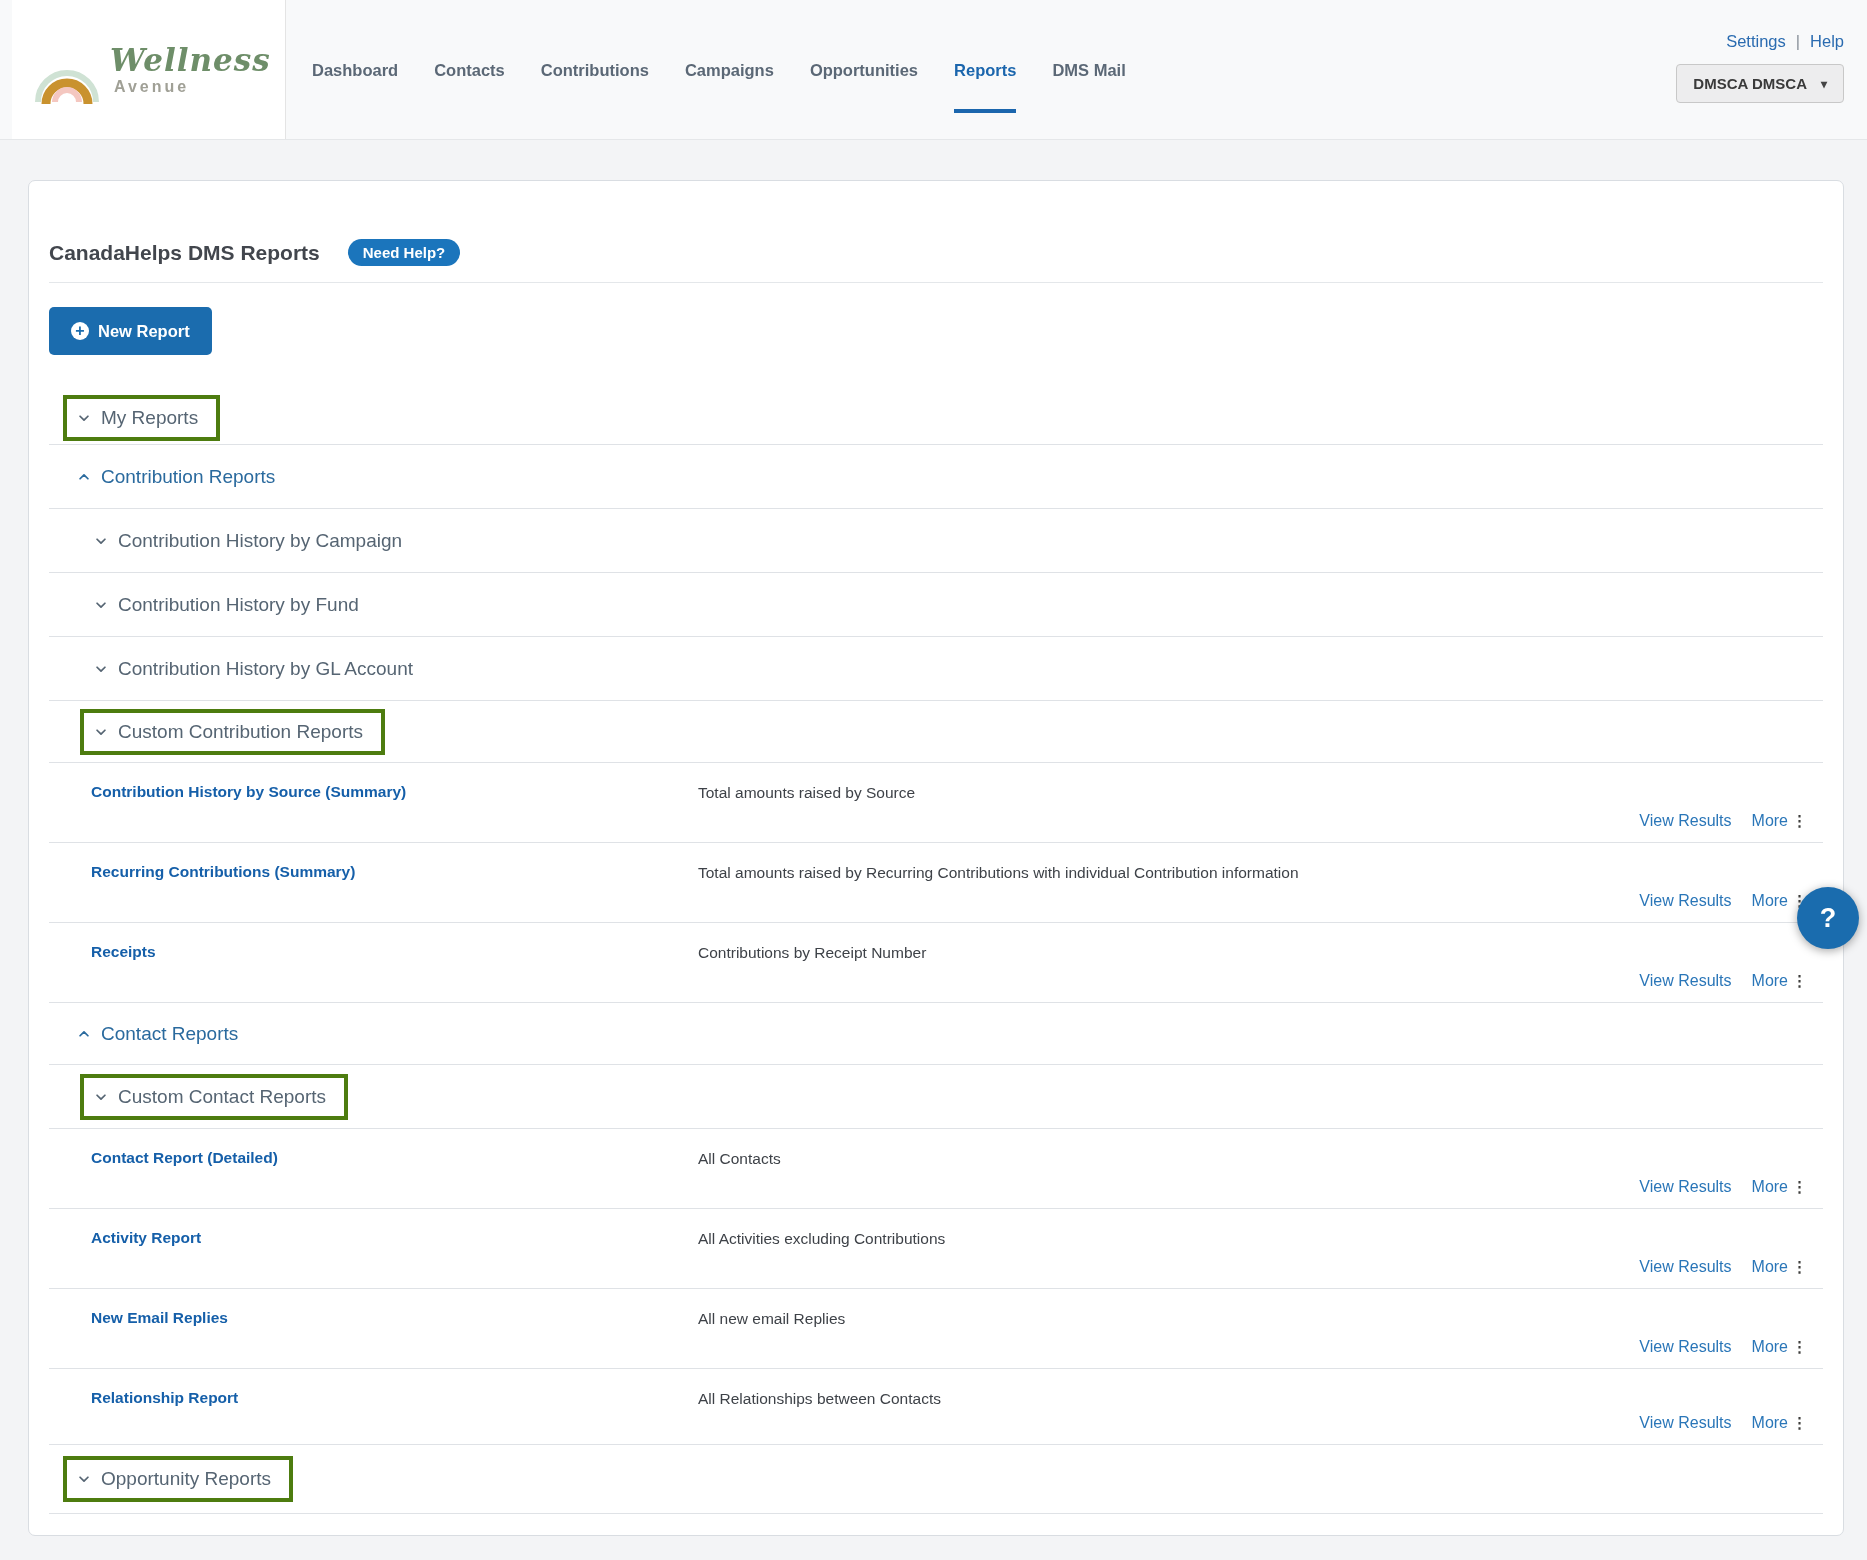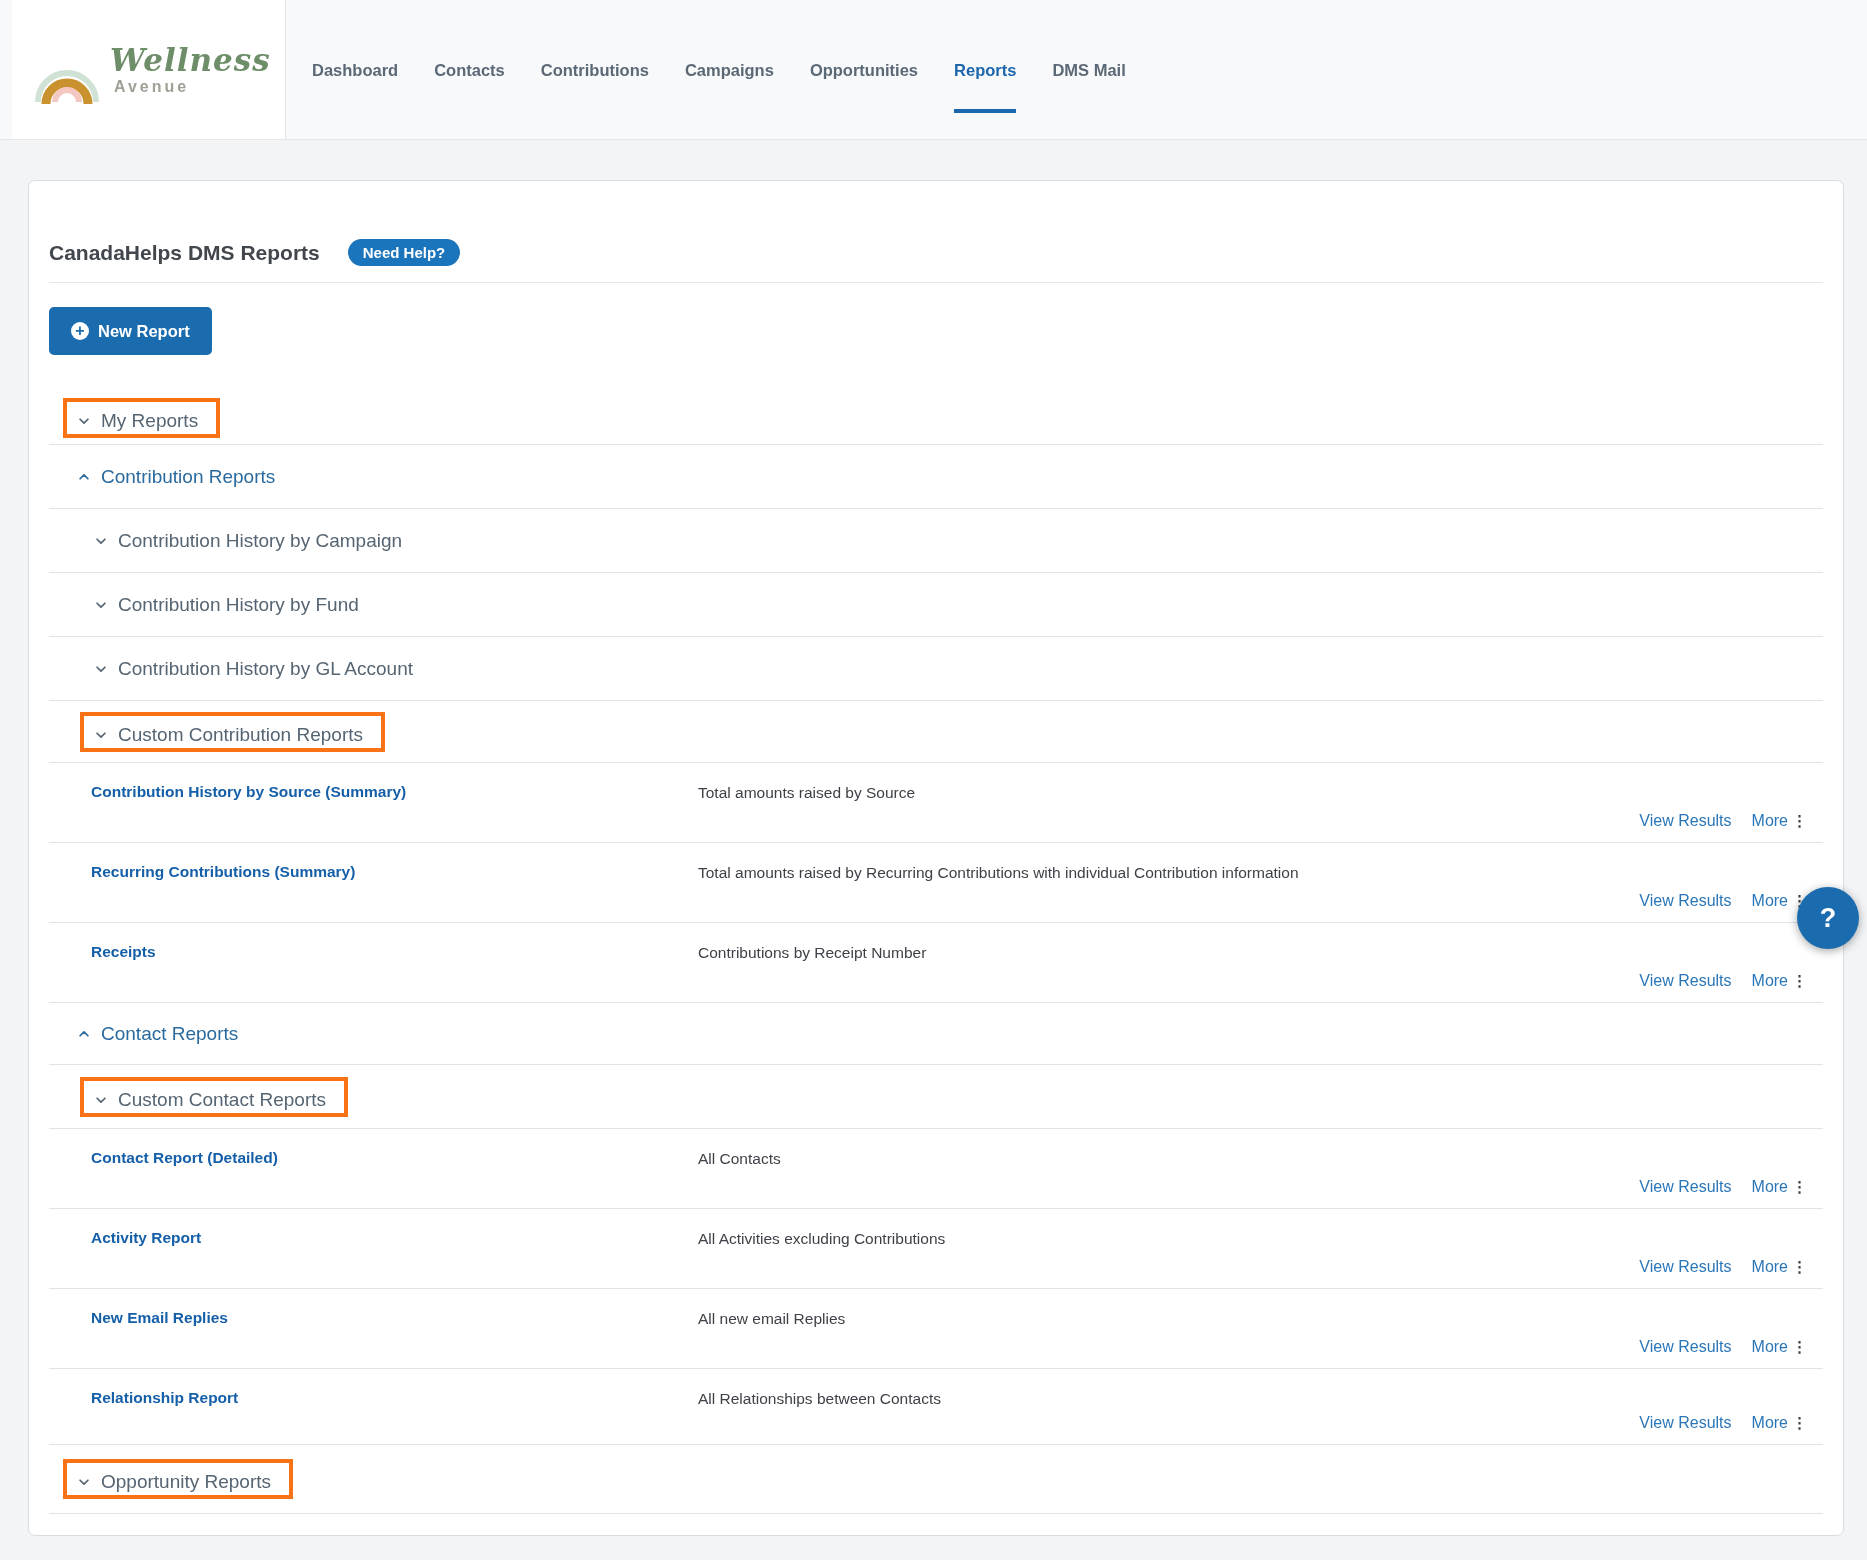--- a/index.html
+++ b/index.html
@@ -95,22 +95,22 @@
   .row-toggle.h54 { height: 54px; }
   .row-toggle.h62 { height: 62px; }
   .row-toggle.h69 { height: 69px; }
   .row-toggle.lvl1 { padding-left: 45px; }
   .thdr { display: inline-flex; align-items: center; gap: 10px; font-size: 19px; cursor: pointer; }
   .thdr.gray { color: #566573; }
   .thdr.blue { color: #2a6a9e; font-weight: 500; }
   .chev { flex: 0 0 auto; }
   .chev.up { transform: rotate(180deg); }
   .redbox {
-    border: 4px solid #f97316;
-    padding: 8px 18px 2px 10px;
+    border: 4px solid #4d7c0f;
+    padding: 8px 18px 8px 10px;
     margin-left: -14px;
     justify-content: flex-end;
   }
   .row-report { height: 80px; }
   .row-report.h76 { height: 76px; }
   .rtitle {
     position: absolute; left: 42px; top: 20px;
     font-size: 15.5px; font-weight: 700; color: #155fa9;
     text-decoration: none; cursor: pointer;
   }
@@ -152,20 +152,29 @@
   <nav class="mainnav">
     <span class="nav-item">Dashboard</span>
     <span class="nav-item">Contacts</span>
     <span class="nav-item">Contributions</span>
     <span class="nav-item">Campaigns</span>
     <span class="nav-item">Opportunities</span>
     <span class="nav-item active">Reports</span>
     <span class="nav-item">DMS Mail</span>
   </nav>
 
+  <div class="header-right">
+    <div class="hr-links">
+      <a>Settings</a><span class="hr-sep">|</span><a>Help</a>
+    </div>
+    <button class="account-btn">
+      <span>DMSCA DMSCA</span>
+      <span class="caret">▾</span>
+    </button>
+  </div>
 </header>
 
 <main class="card">
 
   <div class="title-row">
     <h1 class="page-title">CanadaHelps DMS Reports</h1>
     <button class="need-help">Need Help?</button>
   </div>
   <div class="title-underline"></div>
 

